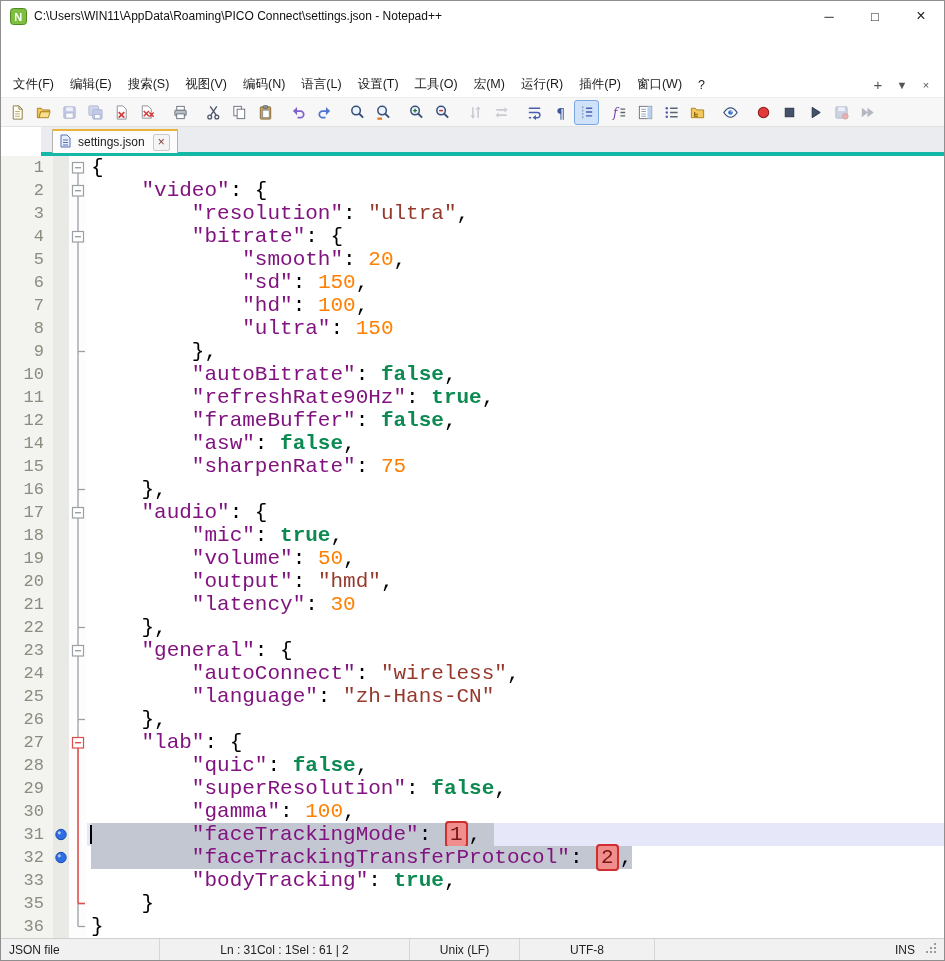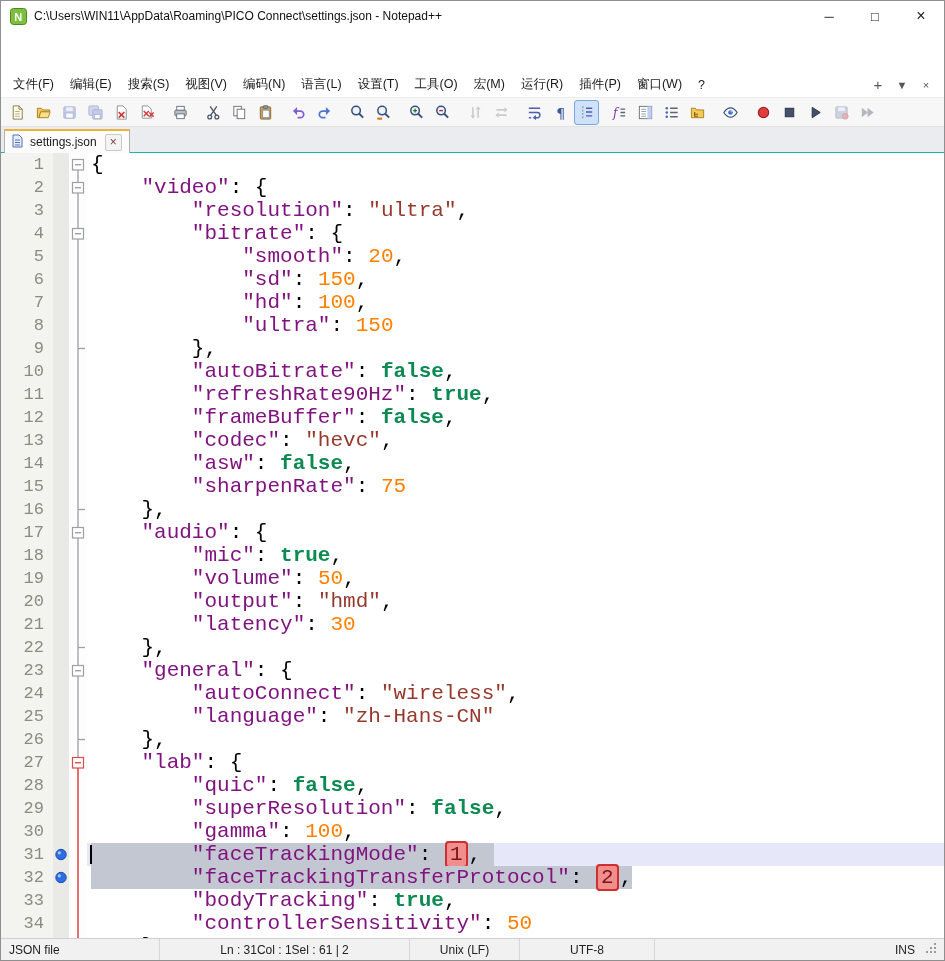--- a/index.html
+++ b/index.html
@@ -23,21 +23,21 @@
   .menu-right-btn:first-child{font-size:15px;}
 
   
   .toolbar{height:28px;flex:0 0 28px;display:flex;align-items:center;background:#f7f7f7;border-top:1px solid #ececec;border-bottom:1px solid #e2e2e2;padding-left:4px;}
   .tb-btn{width:23px;height:23px;display:flex;align-items:center;justify-content:center;border:1px solid transparent;border-radius:3px;margin-right:1px;}
   .tb-btn.pressed{background:#cfe2f9;border-color:#7ba7e0;}
   .tb-btn.disabled{opacity:.38;}
   .tb-sep{width:7px;height:23px;flex:0 0 7px;}
 
   
-  .tabbar{height:25px;flex:0 0 25px;background:#ebecf0;display:flex;align-items:flex-end;border-bottom:1px solid #14b8a6;padding-left:3px;}
+  .tabbar{height:25px;flex:0 0 25px;background:#ebecf0;display:flex;align-items:flex-end;border-bottom:4px solid #14b8a6;padding-left:11px;margin-left:40px;}
   .tab{height:24px;box-sizing:border-box;display:inline-flex;align-items:center;gap:6px;background:#fcfcfd;border:1px solid #b2b2b2;border-bottom:none;border-top:2px solid #e9b43c;padding:0 7px 0 6px;font-size:12px;color:#1a1a1a;position:relative;top:1px;}
   .tab-close{width:15px;height:15px;display:flex;align-items:center;justify-content:center;font-size:12px;color:#7a3a3a;border:1px solid #c9c9c9;border-radius:2px;background:#f4f4f4;margin-left:2px;}
 
   
   .editor{flex:1;position:relative;background:#fff;overflow:hidden;font-family:"Liberation Mono","DejaVu Sans Mono",monospace;}
   .strip{position:absolute;top:0;bottom:0;}
   .strip-ln{left:0;width:52px;background:#f3f3ef;}
   .strip-bm{left:52px;width:16px;background:#e9e9e6;}
   .strip-fold{left:68px;width:18px;background:#fdfdfd;}
   .lines{position:relative;}
@@ -463,30 +463,20 @@
           <span class="ln">12</span>
           <span class="bm"></span>
           <span class="fold">
             <svg width="18" height="23" viewBox="0 0 18 23">
               <line x1="9" y1="0" x2="9" y2="23" stroke="#9aa0a6" stroke-width="1.3"></line>
             </svg>
           </span>
           <span class="code"><span class="tok-p">        </span><span class="tok-k">"frameBuffer"</span><span class="tok-p">: </span><span class="tok-b">false</span><span class="tok-p">,</span></span>
         </div>
         <div class="row">
-          <span class="ln">13</span>
-          <span class="bm"></span>
-          <span class="fold">
-            <svg width="18" height="23" viewBox="0 0 18 23">
-              <line x1="9" y1="0" x2="9" y2="23" stroke="#9aa0a6" stroke-width="1.3"></line>
-            </svg>
-          </span>
-          <span class="code"><span class="tok-p">        </span><span class="tok-k">"codec"</span><span class="tok-p">: </span><span class="tok-s">"hevc"</span><span class="tok-p">,</span></span>
-        </div>
-        <div class="row">
           <span class="ln">14</span>
           <span class="bm"></span>
           <span class="fold">
             <svg width="18" height="23" viewBox="0 0 18 23">
               <line x1="9" y1="0" x2="9" y2="23" stroke="#9aa0a6" stroke-width="1.3"></line>
             </svg>
           </span>
           <span class="code"><span class="tok-p">        </span><span class="tok-k">"asw"</span><span class="tok-p">: </span><span class="tok-b">false</span><span class="tok-p">,</span></span>
         </div>
         <div class="row">
@@ -693,30 +683,20 @@
         </div>
         <div class="row">
           <span class="ln">33</span>
           <span class="bm"></span>
           <span class="fold">
             <svg width="18" height="23" viewBox="0 0 18 23">
               <line x1="9" y1="0" x2="9" y2="23" stroke="#e04b4b" stroke-width="1.6"></line>
             </svg>
           </span>
           <span class="code"><span class="tok-p">        </span><span class="tok-k">"bodyTracking"</span><span class="tok-p">: </span><span class="tok-b">true</span><span class="tok-p">,</span></span>
-        </div>
-        <div class="row">
-          <span class="ln">34</span>
-          <span class="bm"></span>
-          <span class="fold">
-            <svg width="18" height="23" viewBox="0 0 18 23">
-              <line x1="9" y1="0" x2="9" y2="23" stroke="#e04b4b" stroke-width="1.6"></line>
-            </svg>
-          </span>
-          <span class="code"><span class="tok-p">        </span><span class="tok-k">"controllerSensitivity"</span><span class="tok-p">: </span><span class="tok-n">50</span></span>
         </div>
         <div class="row">
           <span class="ln">35</span>
           <span class="bm"></span>
           <span class="fold">
             <svg width="18" height="23" viewBox="0 0 18 23">
               <line x1="9" y1="0" x2="9" y2="11.5" stroke="#e04b4b" stroke-width="1.6"></line>
               <line x1="9" y1="11.5" x2="9" y2="23" stroke="#9aa0a6" stroke-width="1.3"></line>
               <line x1="9" y1="11.5" x2="16" y2="11.5" stroke="#e04b4b" stroke-width="1.6"></line>
             </svg>

